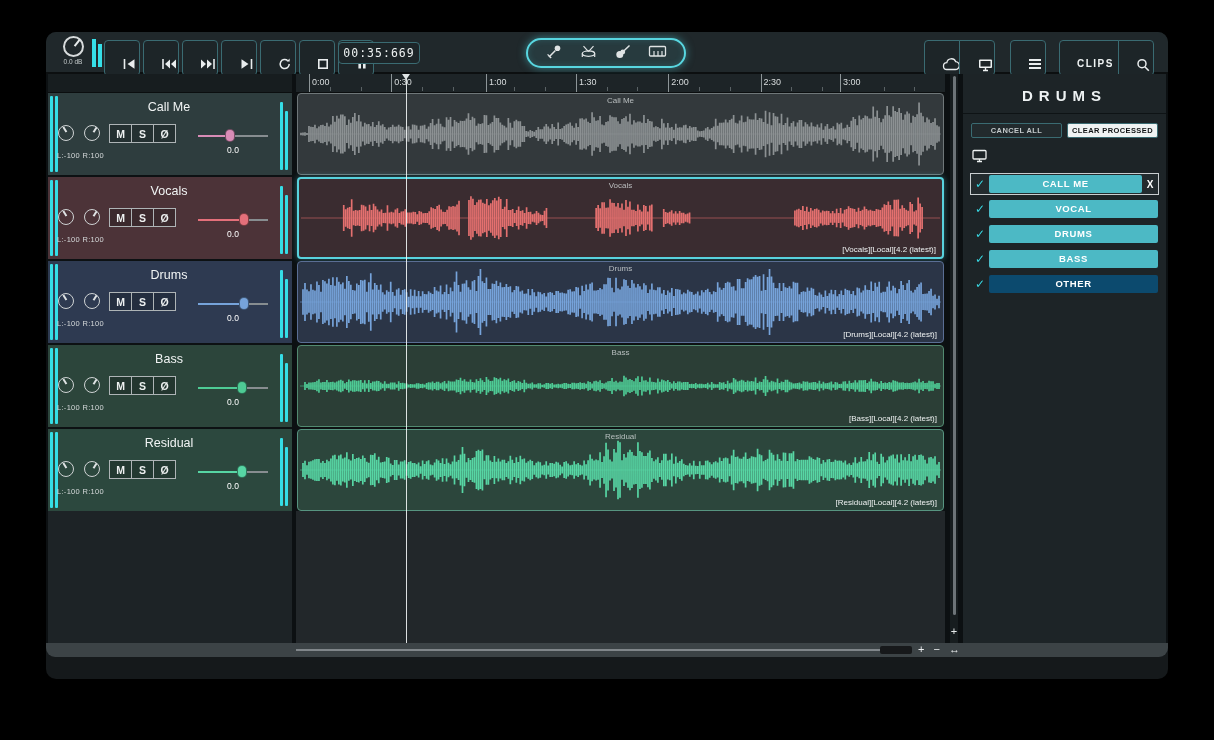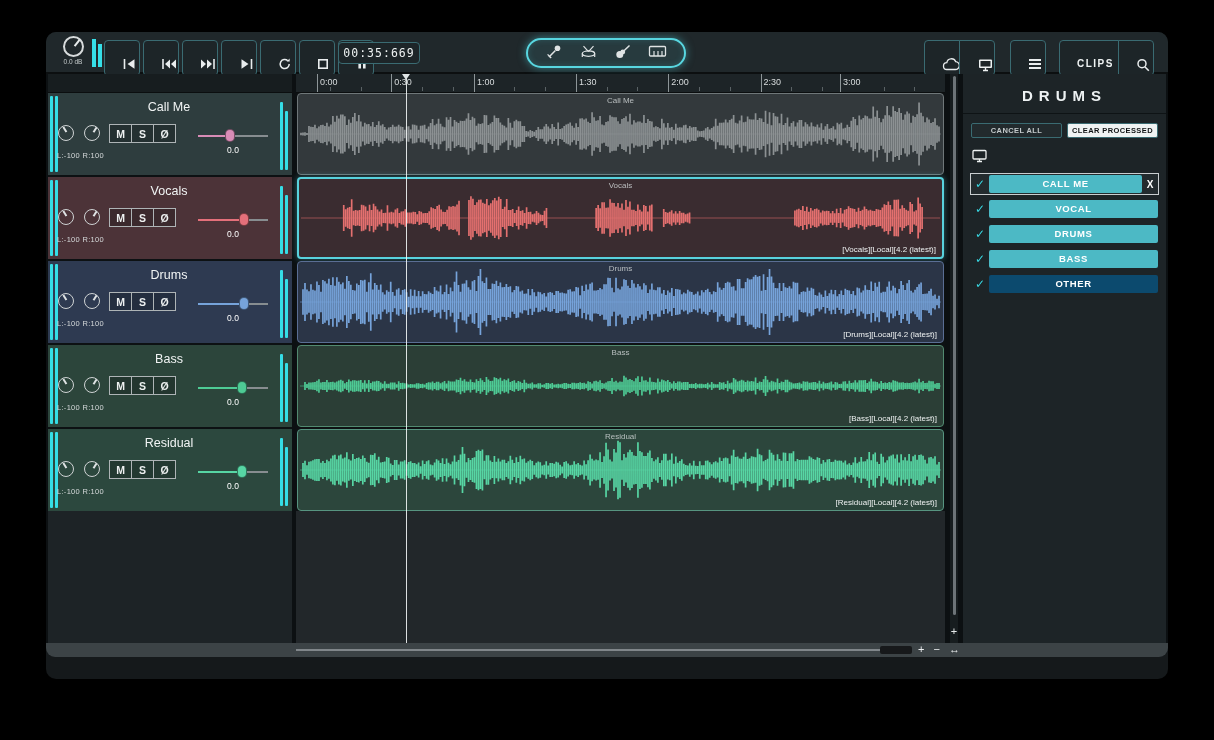--- a/index.html
+++ b/index.html
@@ -390,31 +390,31 @@
     <div class="h-meters">
               <i></i>
               <i></i>
             </div>
   </div>
         </div>
     </div>
 
     <div class="timeline">
       <div class="ruler" id="ruler">
-          <div class="tick-major" style="left: 21px;">
+          <div class="tick-major" style="left: 13px;">
             <span>0:00</span>
           </div>
           <i class="tick-minor" style="left: 33.7667px;"></i>
           <i class="tick-minor" style="left: 64.5333px;"></i>
           <div class="tick-major" style="left: 95.3px;">
             <span>0:30</span>
           </div>
           <i class="tick-minor" style="left: 126.067px;"></i>
           <i class="tick-minor" style="left: 156.833px;"></i>
-          <div class="tick-major" style="left: 178px;">
+          <div class="tick-major" style="left: 190px;">
             <span>1:00</span>
           </div>
           <i class="tick-minor" style="left: 218.367px;"></i>
           <i class="tick-minor" style="left: 249.133px;"></i>
           <div class="tick-major" style="left: 279.9px;">
             <span>1:30</span>
           </div>
           <i class="tick-minor" style="left: 310.667px;"></i>
           <i class="tick-minor" style="left: 341.433px;"></i>
           <div class="tick-major" style="left: 372.2px;">

